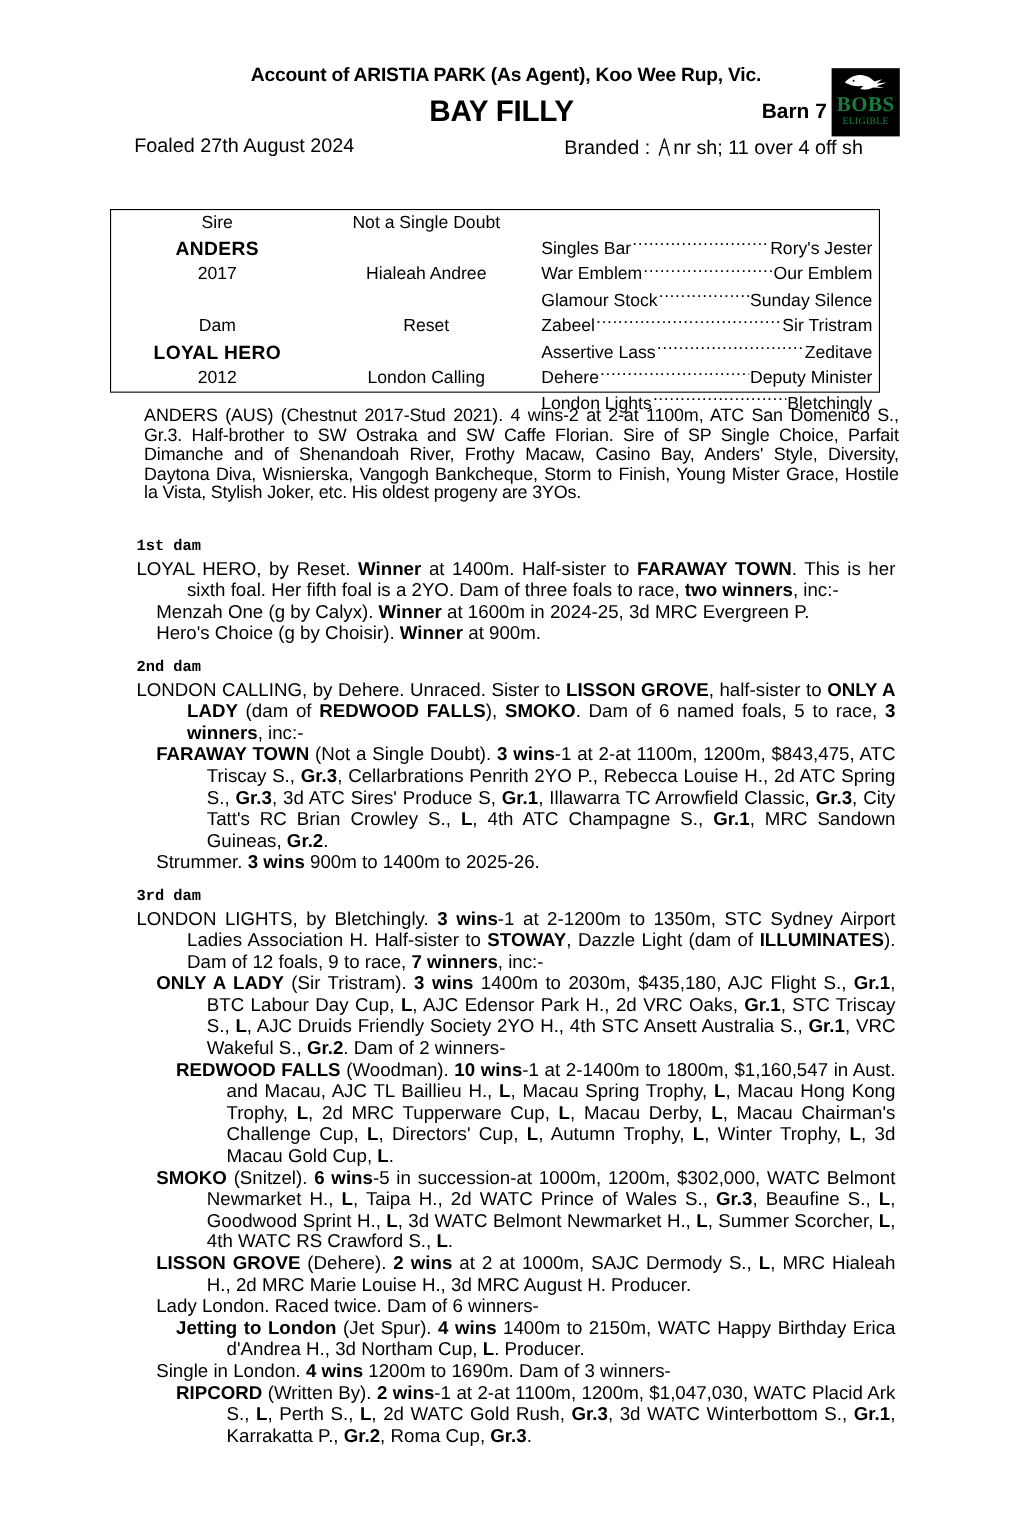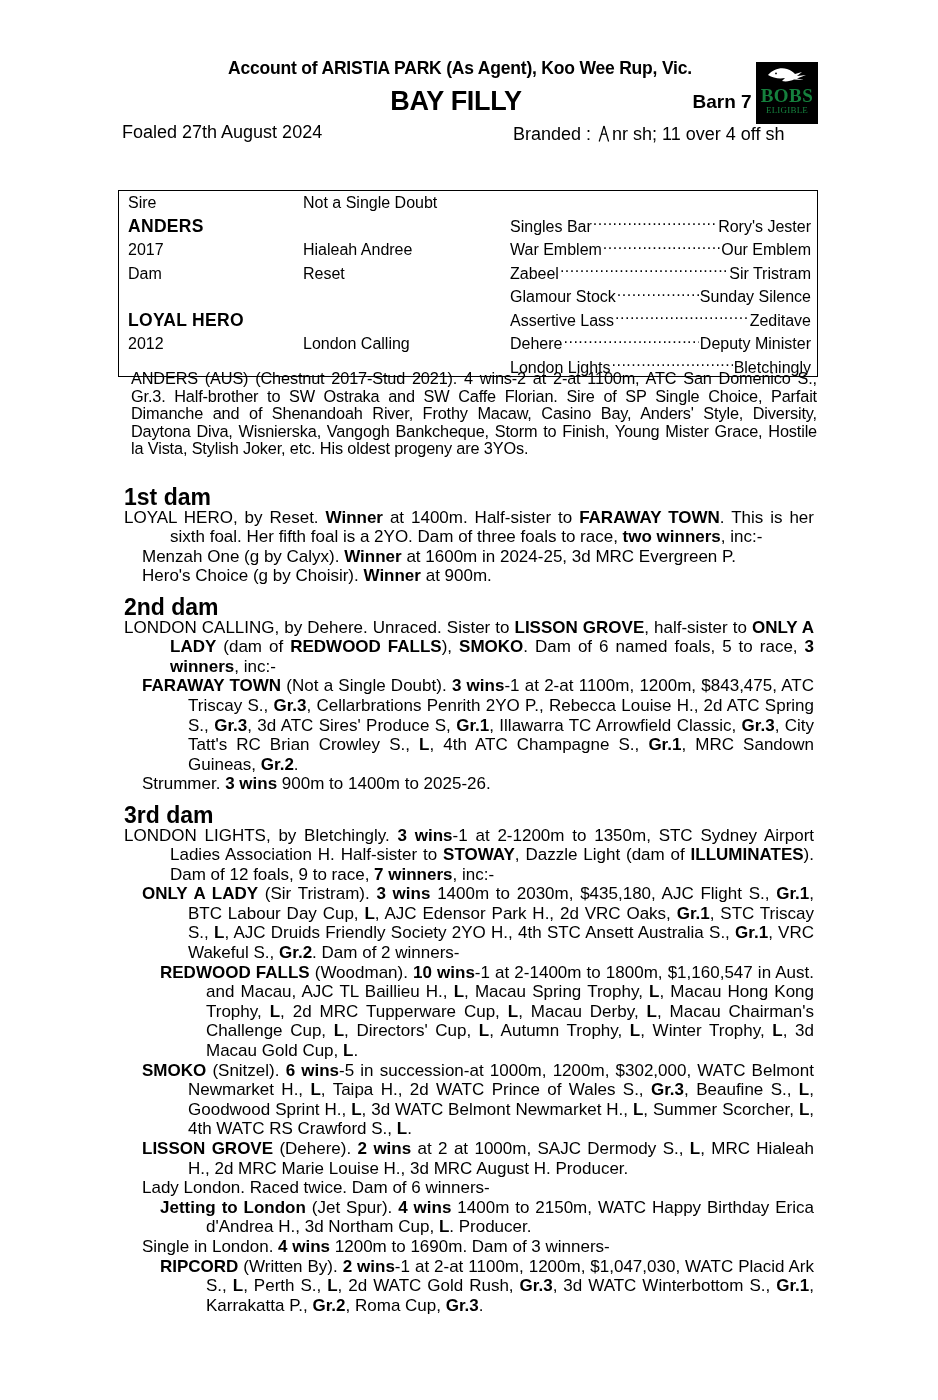--- a/index.html
+++ b/index.html
@@ -133,26 +133,27 @@
     width: 14px;
     height: 18px;
     position: relative;
     top: 3px;
     margin: 0 1px;
   }
 
   
   .ped-table {
     position: absolute;
-    left: 118px;
+    left: 100px;
     top: 190px;
     width: 700px;
-    height: 187px;
+    height: 167px;
     border: 1.5px solid #000;
     box-sizing: border-box;
+    text-align: center;
   }
   .ped-row {
     position: relative;
     height: 23.5px;
     font-size: 16px;
     line-height: 23.5px;
   }
   .ped-c1 {
     position: absolute;
     left: 9px;
@@ -216,23 +217,24 @@
   .body-text {
     position: absolute;
     left: 124px;
     top: 488px;
     width: 690px;
     font-size: 17px;
     line-height: 19.6px;
   }
   .dam-head {
     font-weight: bold;
-    font-size: 23px;
+    font-size: 14px;
     line-height: 19.6px;
     margin-top: 12px;
+    font-family: Liberation Mono, monospace;
   }
   .dam-head:first-child { margin-top: 0; }
   .para {
     text-align: justify;
     text-justify: inter-word;
   }
   
   .hang1 { padding-left: 46px; text-indent: -46px; }
   .hang2 { padding-left: 46px; text-indent: -28px; }
   .hang3 { padding-left: 64px; text-indent: -46px; }
@@ -295,35 +297,35 @@
       <div class="ped-row">
         <div class="ped-c1">2017</div>
         <div class="ped-c2">Hialeah Andree</div>
         <div class="ped-c3">
           <span class="gp-name">War Emblem</span>
           <span class="leader"></span>
           <span class="gp-sire">Our Emblem</span>
         </div>
       </div>
       <div class="ped-row">
+        <div class="ped-c1"></div>
+        <div class="ped-c2"></div>
+        <div class="ped-c3">
+          <span class="gp-name">Glamour Stock</span>
+          <span class="leader"></span>
+          <span class="gp-sire">Sunday Silence</span>
+        </div>
+      </div>
+      <div class="ped-row">
         <div class="ped-c1">Dam</div>
         <div class="ped-c2">Reset</div>
         <div class="ped-c3">
           <span class="gp-name">Zabeel</span>
           <span class="leader"></span>
           <span class="gp-sire">Sir Tristram</span>
-        </div>
-      </div>
-      <div class="ped-row">
-        <div class="ped-c1"></div>
-        <div class="ped-c2"></div>
-        <div class="ped-c3">
-          <span class="gp-name">Glamour Stock</span>
-          <span class="leader"></span>
-          <span class="gp-sire">Sunday Silence</span>
         </div>
       </div>
       <div class="ped-row">
         <div class="ped-c1 strong">LOYAL HERO</div>
         <div class="ped-c2"></div>
         <div class="ped-c3">
           <span class="gp-name">Assertive Lass</span>
           <span class="leader"></span>
           <span class="gp-sire">Zeditave</span>
         </div>

